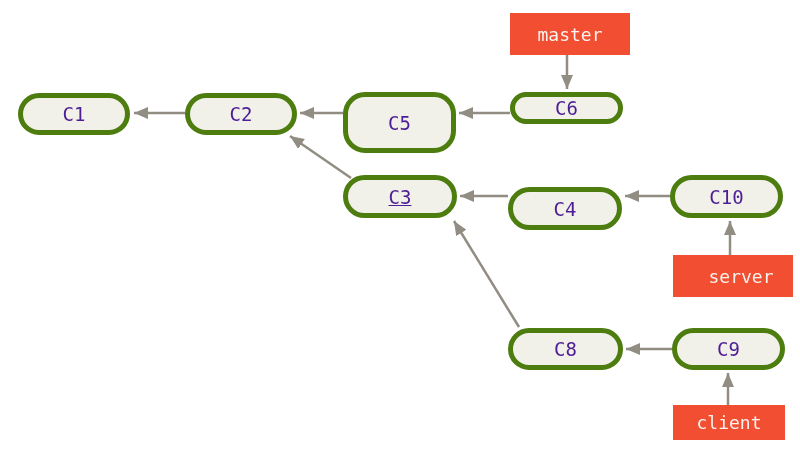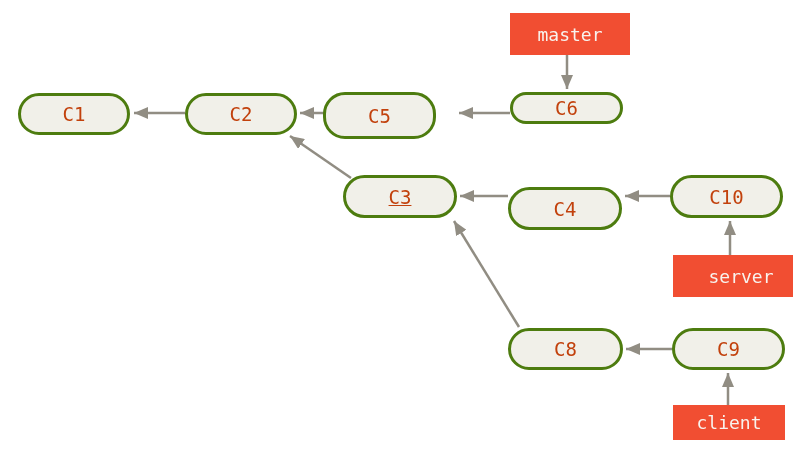--- a/index.html
+++ b/index.html
@@ -21,25 +21,25 @@
     top: 0;
     width: 800px;
     height: 466px;
   }
   .commit {
     position: absolute;
     display: flex;
     align-items: center;
     justify-content: center;
     background: #F1F0E9;
-    border: 3px solid #4d7c0f;
+    border: 5px solid #4d7c0f;
     box-sizing: border-box;
     border-radius: 22px;
     font-size: 19px;
-    color: #c2410c;
+    color: #4c1d95;
   }
   .branch {
     position: absolute;
     display: flex;
     align-items: center;
     justify-content: center;
     background: #F14E32;
     box-sizing: border-box;
     font-size: 18px;
     color: #F8F3EE;
@@ -69,21 +69,21 @@
         <line x1="728" y1="405" x2="728" y2="373" stroke="#918D83" stroke-width="2.5" marker-end="url(#arrowhead)"></line>
       </g>
   </svg>
   <div id="node-layer">
       <div class="commit" style="left: 18px; top: 93px; width: 112px; height: 42px;">
         <span>C1</span>
       </div>
       <div class="commit" style="left: 185px; top: 93px; width: 112px; height: 42px;">
         <span>C2</span>
       </div>
-      <div class="commit" style="left: 323px; top: 92px; width: 113px; height: 47px;">
+      <div class="commit" style="left: 343px; top: 92px; width: 113px; height: 61px;">
         <span>C5</span>
       </div>
       <div class="commit" style="left: 510px; top: 92px; width: 113px; height: 32px;">
         <span>C6</span>
       </div>
       <div class="commit" style="left: 343px; top: 175px; width: 114px; height: 43px; text-decoration: underline;">
         <span>C3</span>
       </div>
       <div class="commit" style="left: 508px; top: 175px; width: 114px; height: 43px; margin-top: 12px;">
         <span>C4</span>

